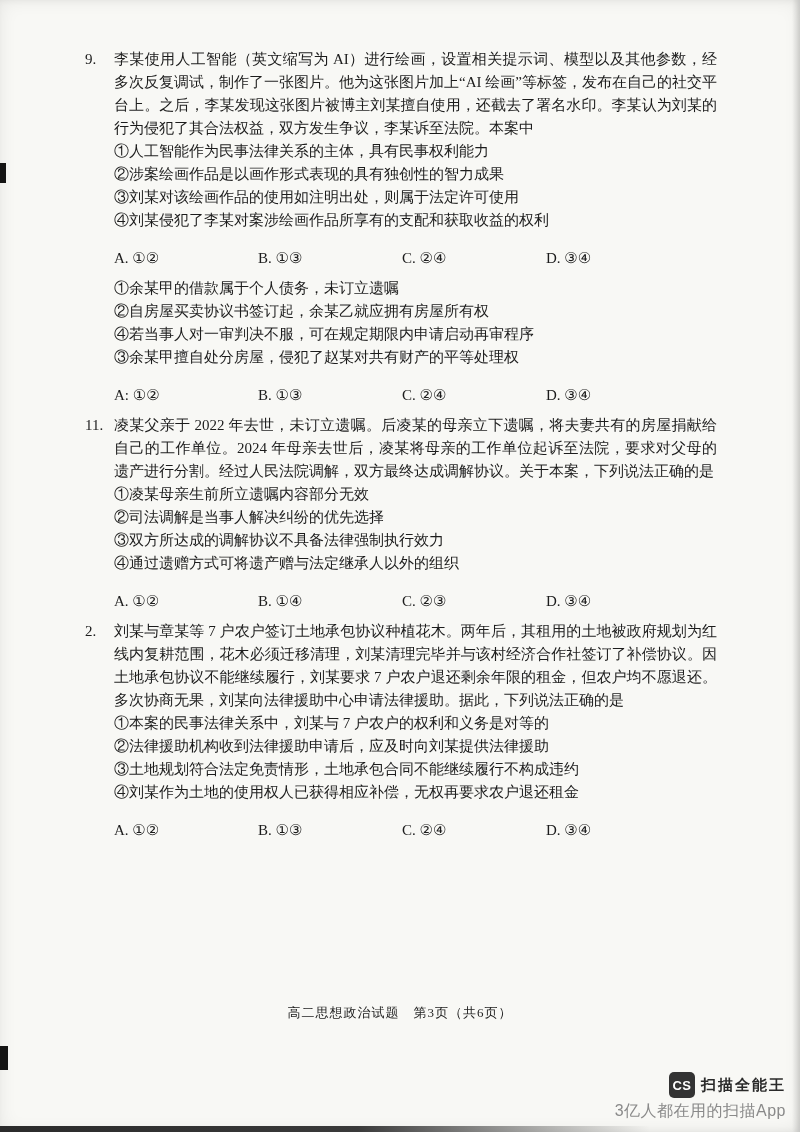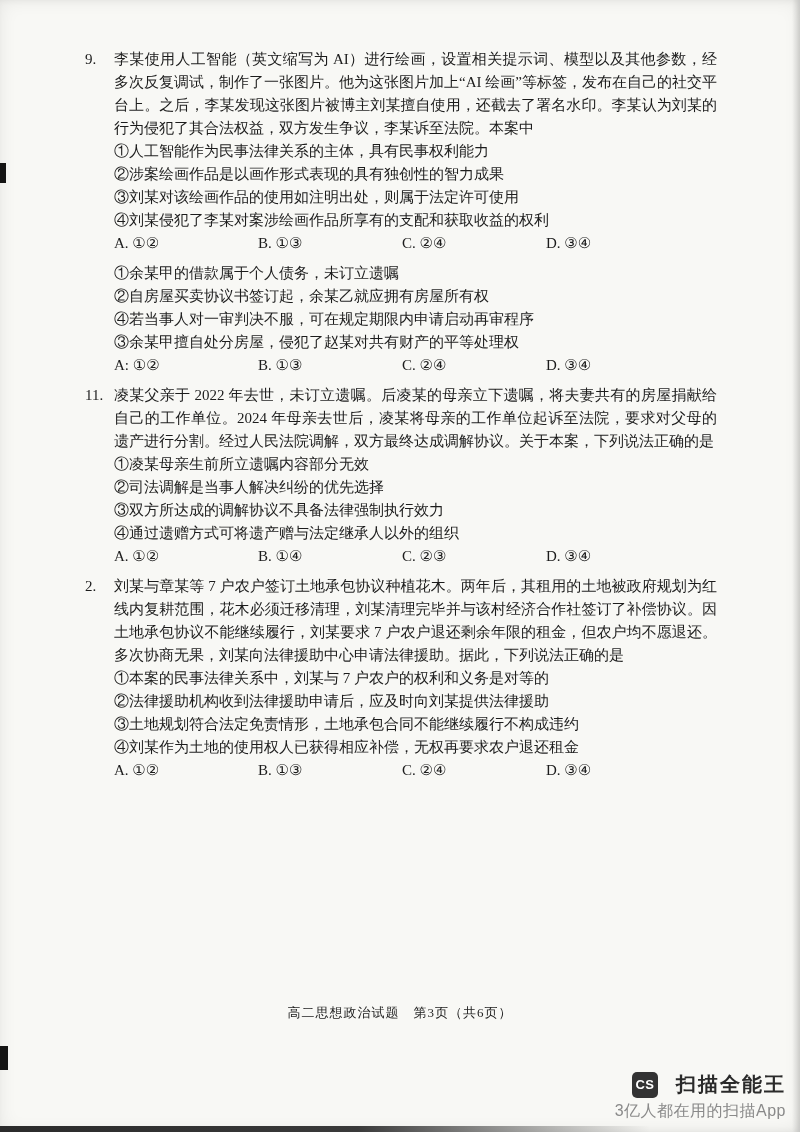--- a/index.html
+++ b/index.html
@@ -19,21 +19,21 @@
     width:632px;
     font-size:15px;
     line-height:23px;
     text-align:justify;
   }
   .question { margin-bottom:7px; }
   .qhead { position:relative; padding-left:29px; }
   .qnum { position:absolute; left:0; top:0; width:27px; }
   .qitems { padding-left:29px; }
   .qitem { }
-  .choices { display:flex; padding-left:29px; margin-top:0; }
+  .choices { display:flex; padding-left:29px; margin-top:15px; }
   .choice { width:144px; flex:0 0 auto; }
   .choice:last-child { width:auto; }
   .footer {
     position:absolute;
     top:1004px; left:0;
     width:100%;
     text-align:center;
     font-size:13px;
     letter-spacing:1px;
     color:#222;
@@ -51,31 +51,31 @@
     width:8px; height:100%;
     background:linear-gradient(to right, rgba(0,0,0,0) 0%, rgba(0,0,0,0.10) 100%);
   }
   
   .watermark {
     position:absolute;
     right:14px; bottom:10px;
     text-align:right;
     font-family:"Liberation Sans","DejaVu Sans",sans-serif;
   }
-  .wm-row { display:flex; align-items:center; justify-content:flex-end; gap:18px; }
+  .wm-row { display:flex; align-items:center; justify-content:flex-end; gap:6px; }
   .wm-logo {
     width:26px; height:26px;
     background:#333;
     color:#fff;
     border-radius:5px;
     font-size:13px; font-weight:bold;
     display:flex; align-items:center; justify-content:center;
     letter-spacing:0.5px;
   }
-  .wm-title { font-size:20px; font-weight:bold; color:#2a2a2a; letter-spacing:2px; }
+  .wm-title { font-size:15px; font-weight:bold; color:#2a2a2a; letter-spacing:2px; }
   .wm-sub { margin-top:3px; font-size:16px; color:#8a8a8a; letter-spacing:0.5px; }
 </style>
 </head>
 <body>
 
 <div class="page">
 
   <div class="content">
 
     <div class="question">

